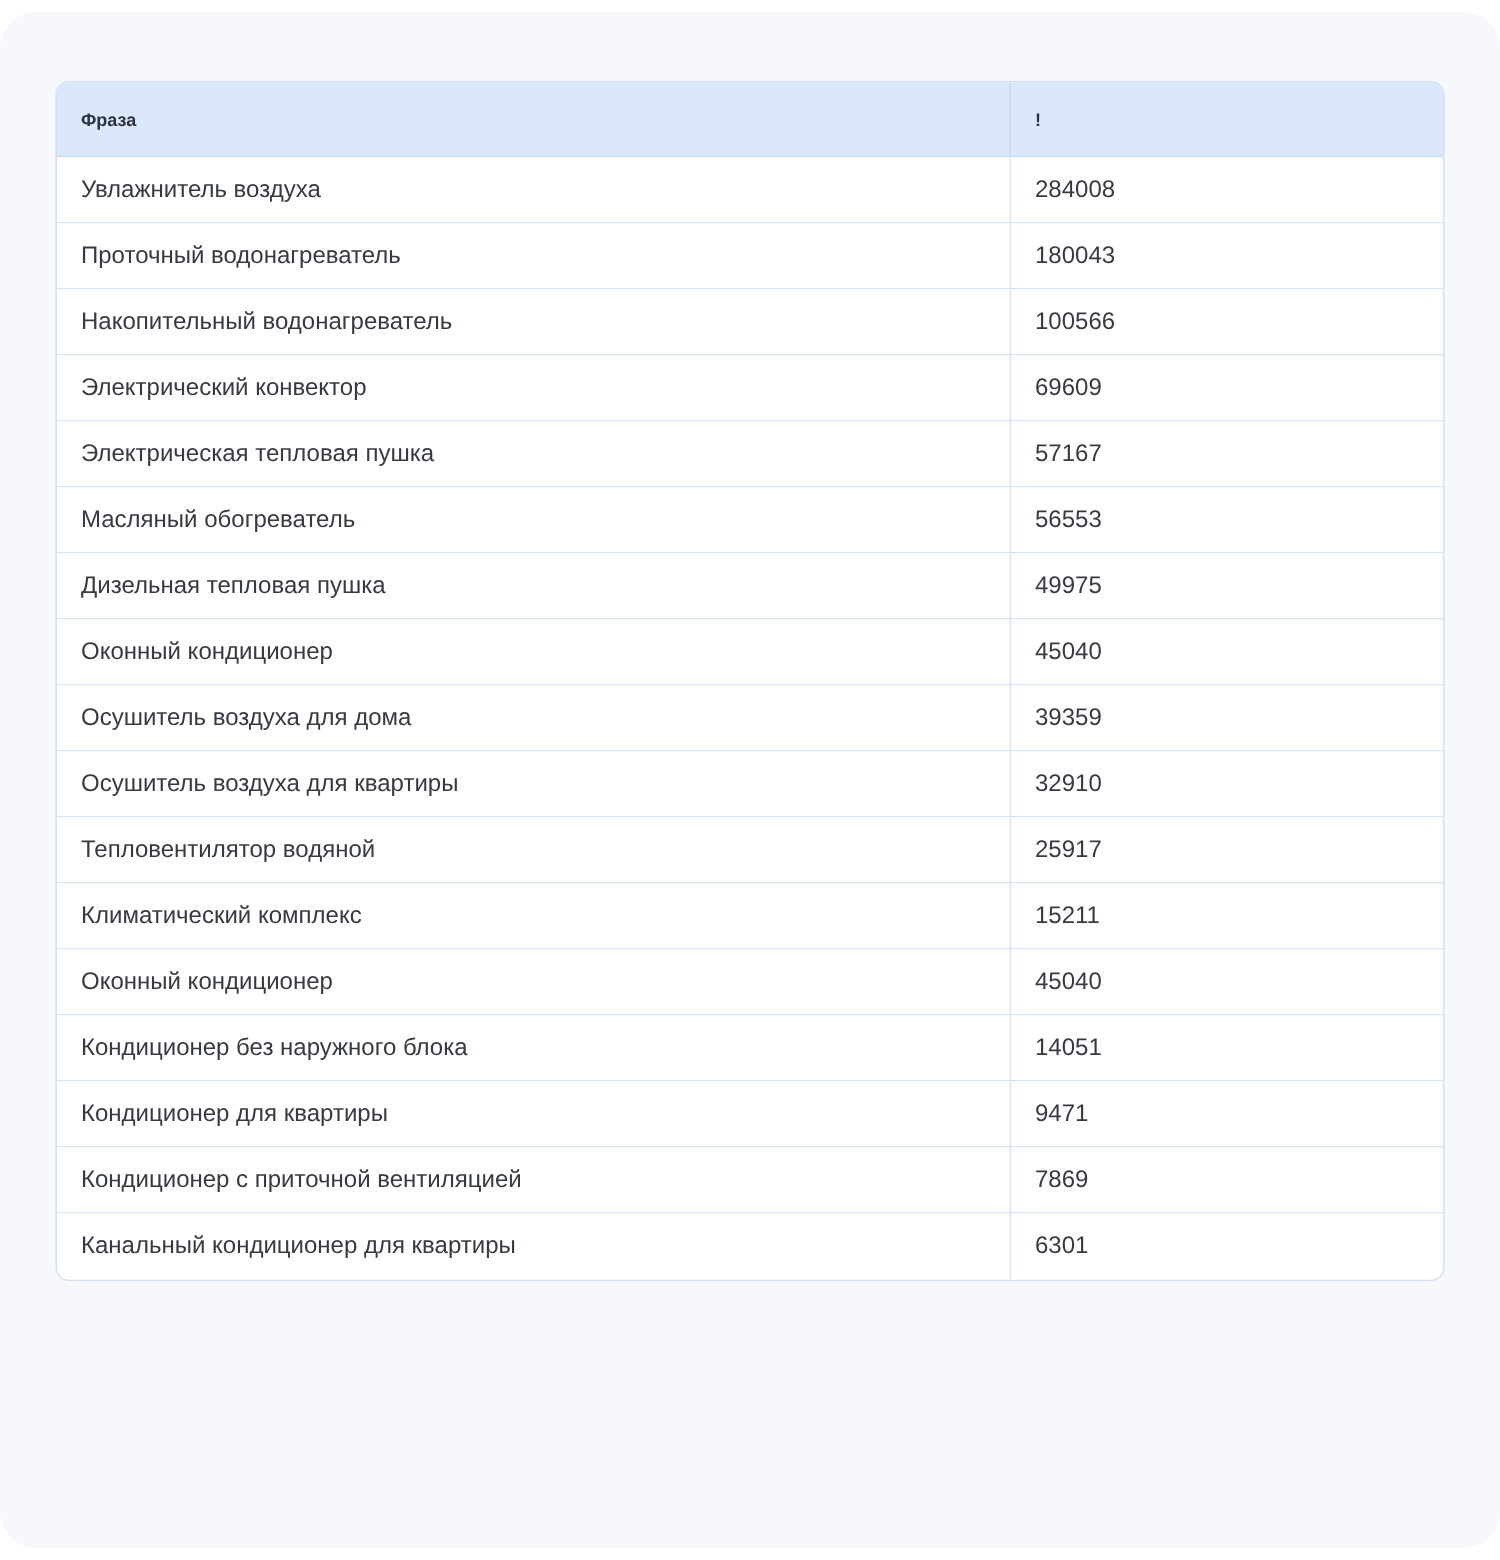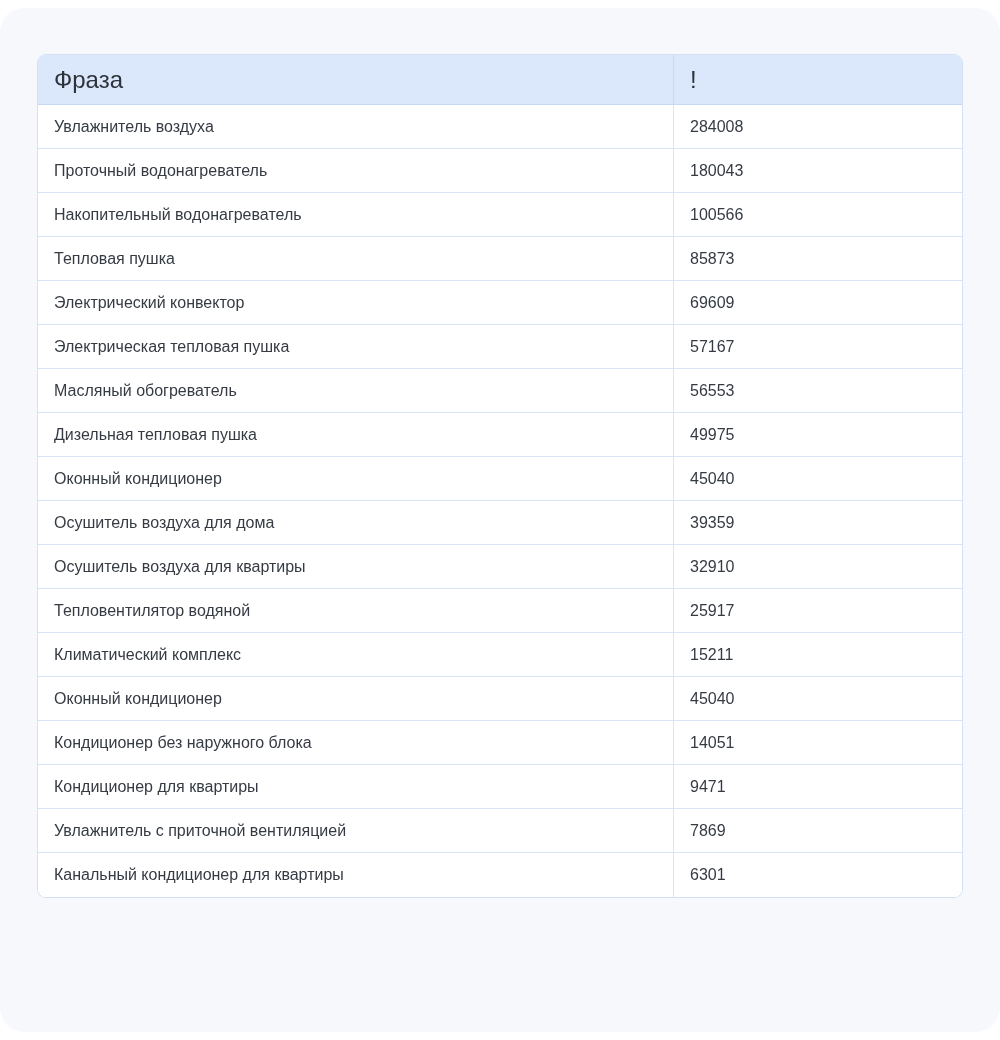--- a/index.html
+++ b/index.html
@@ -37,23 +37,23 @@
     height: 50px;
     background: #dbe7fb;
     border-radius: 8px 8px 0 0;
     border-bottom: 1px solid #c8d9f3;
     overflow: hidden;
   }
 
   .thead .cell {
     display: flex;
     align-items: center;
-    font-size: 24px;
+    font-size: 12px;
     color: #2e333b;
-    font-weight: 400;
+    font-weight: 700;
   }
 
   .row {
     display: flex;
     height: 44px;
     background: #ffffff;
     border-bottom: 1px solid #d9e5f7;
   }
 
   .row:last-child {
@@ -106,24 +106,20 @@
   <div class="row">
     <div class="cell phrase">Проточный водонагреватель</div>
     <div class="cell value">180043</div>
   </div>
 
   <div class="row">
     <div class="cell phrase">Накопительный водонагреватель</div>
     <div class="cell value">100566</div>
   </div>
 
-  <div class="row">
-    <div class="cell phrase">Тепловая пушка</div>
-    <div class="cell value">85873</div>
-  </div>
 
   <div class="row">
     <div class="cell phrase">Электрический конвектор</div>
     <div class="cell value">69609</div>
   </div>
 
   <div class="row">
     <div class="cell phrase">Электрическая тепловая пушка</div>
     <div class="cell value">57167</div>
   </div>
@@ -174,21 +170,21 @@
     <div class="cell phrase">Кондиционер без наружного блока</div>
     <div class="cell value">14051</div>
   </div>
 
   <div class="row">
     <div class="cell phrase">Кондиционер для квартиры</div>
     <div class="cell value">9471</div>
   </div>
 
   <div class="row">
-    <div class="cell phrase">Увлажнитель с приточной вентиляцией</div>
+    <div class="cell phrase">Кондиционер с приточной вентиляцией</div>
     <div class="cell value">7869</div>
   </div>
 
   <div class="row">
     <div class="cell phrase">Канальный кондиционер для квартиры</div>
     <div class="cell value">6301</div>
   </div>
 </div>
 
   </div>

